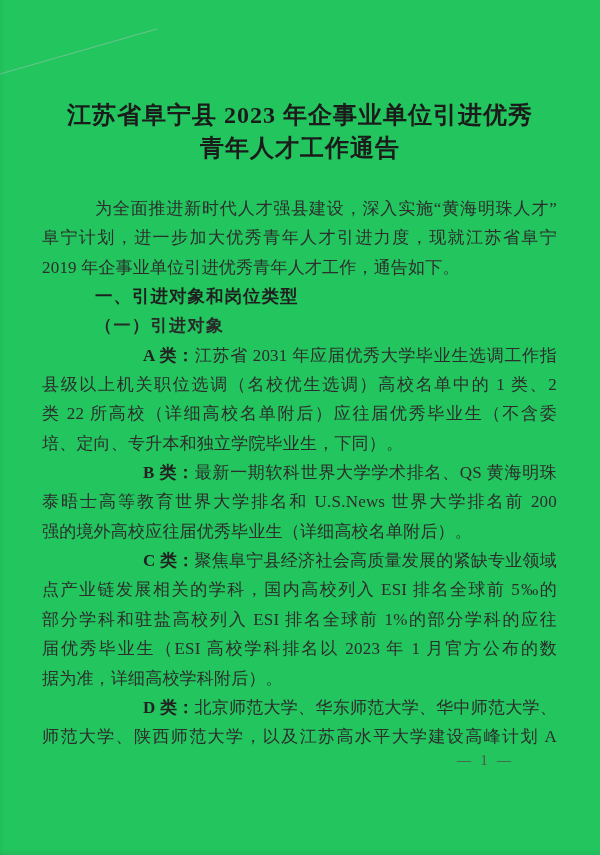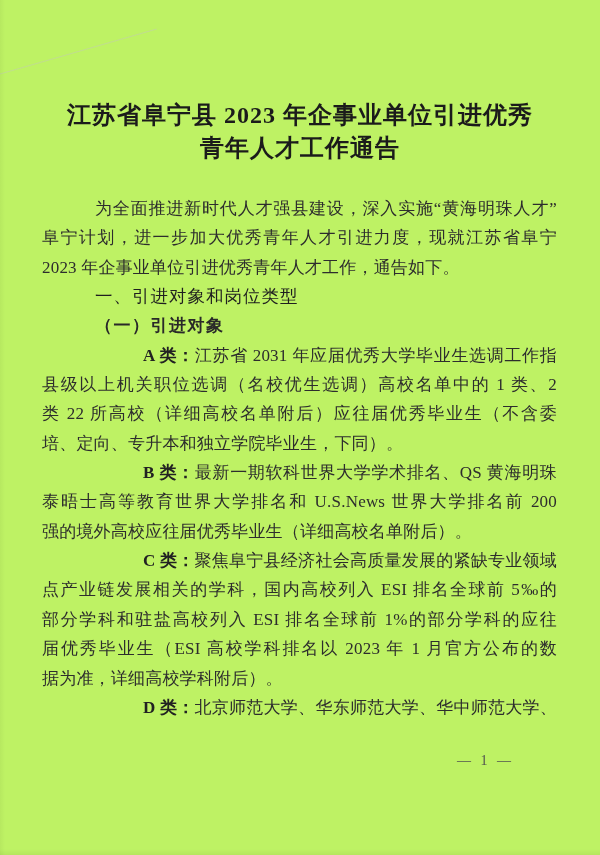--- a/index.html
+++ b/index.html
@@ -4,21 +4,21 @@
 <style>
   html, body {
     margin: 0;
     padding: 0;
     background: #ffffff;
   }
   .page {
     position: relative;
     width: 600px;
     height: 855px;
-    background: #bef264;
+    background: #22c55e;
     overflow: hidden;
     font-family: "Liberation Serif", "DejaVu Serif", serif;
   }
   
   .fold-line {
     position: absolute;
     top: 52px;
     left: -10px;
     width: 170px;
     height: 1px;
@@ -74,21 +74,21 @@
     vertical-align: top;
   }
   .line.no-stretch {
     text-align: left;
   }
   .indent {
     text-indent: 53px;
   }
   .heading-line {
     font-family: "Liberation Sans", "DejaVu Sans", sans-serif;
-    font-weight: 400;
+    font-weight: 700;
     font-size: 17.5px;
     letter-spacing: 1px;
     color: #1f1f1f;
   }
   .subheading-line {
     letter-spacing: 1.5px;
     color: #292929;
     font-weight: bold;
   }
   .cat-label {
@@ -117,21 +117,21 @@
 
   <div class="title-block">
     <div>江苏省阜宁县 2023 年企事业单位引进优秀</div>
     <div>青年人才工作通告</div>
   </div>
 
   <div class="content">
 
     <div class="line stretch indent">为全面推进新时代人才强县建设，深入实施“黄海明珠人才”</div>
     <div class="line stretch">阜宁计划，进一步加大优秀青年人才引进力度，现就江苏省阜宁</div>
-    <div class="line no-stretch">2023 年企事业单位引进优秀青年人才工作，通告如下。</div>
+    <div class="line no-stretch">2019 年企事业单位引进优秀青年人才工作，通告如下。</div>
 
     <div class="line no-stretch indent heading-line">一、引进对象和岗位类型</div>
 
     <div class="line no-stretch indent subheading-line">（一）引进对象</div>
 
     <div class="line stretch indent"><span class="cat-label">A 类：</span><span>江苏省 2031 年应届优秀大学毕业生选调工作指定的</span></div>
     <div class="line stretch">县级以上机关职位选调（名校优生选调）高校名单中的 1 类、2</div>
     <div class="line stretch">类 22 所高校（详细高校名单附后）应往届优秀毕业生（不含委</div>
     <div class="line no-stretch">培、定向、专升本和独立学院毕业生，下同）。</div>
 
@@ -139,18 +139,19 @@
     <div class="line stretch">泰晤士高等教育世界大学排名和 U.S.News 世界大学排名前 200</div>
     <div class="line no-stretch">强的境外高校应往届优秀毕业生（详细高校名单附后）。</div>
 
     <div class="line stretch indent"><span class="cat-label">C 类：</span><span>聚焦阜宁县经济社会高质量发展的紧缺专业领域和重</span></div>
     <div class="line stretch">点产业链发展相关的学科，国内高校列入 ESI 排名全球前 5‰的</div>
     <div class="line stretch">部分学科和驻盐高校列入 ESI 排名全球前 1%的部分学科的应往</div>
     <div class="line stretch">届优秀毕业生（ESI 高校学科排名以 2023 年 1 月官方公布的数</div>
     <div class="line no-stretch">据为准，详细高校学科附后）。</div>
 
     <div class="line stretch indent"><span class="cat-label">D 类：</span><span>北京师范大学、华东师范大学、华中师范大学、东北</span></div>
+    <div class="line stretch">师范大学、陕西师范大学，以及江苏高水平大学建设高峰计划 A</div>
 
   </div>
 
   <div class="page-number">— 1 —</div>
 
 </div>
 
 </body></html>

